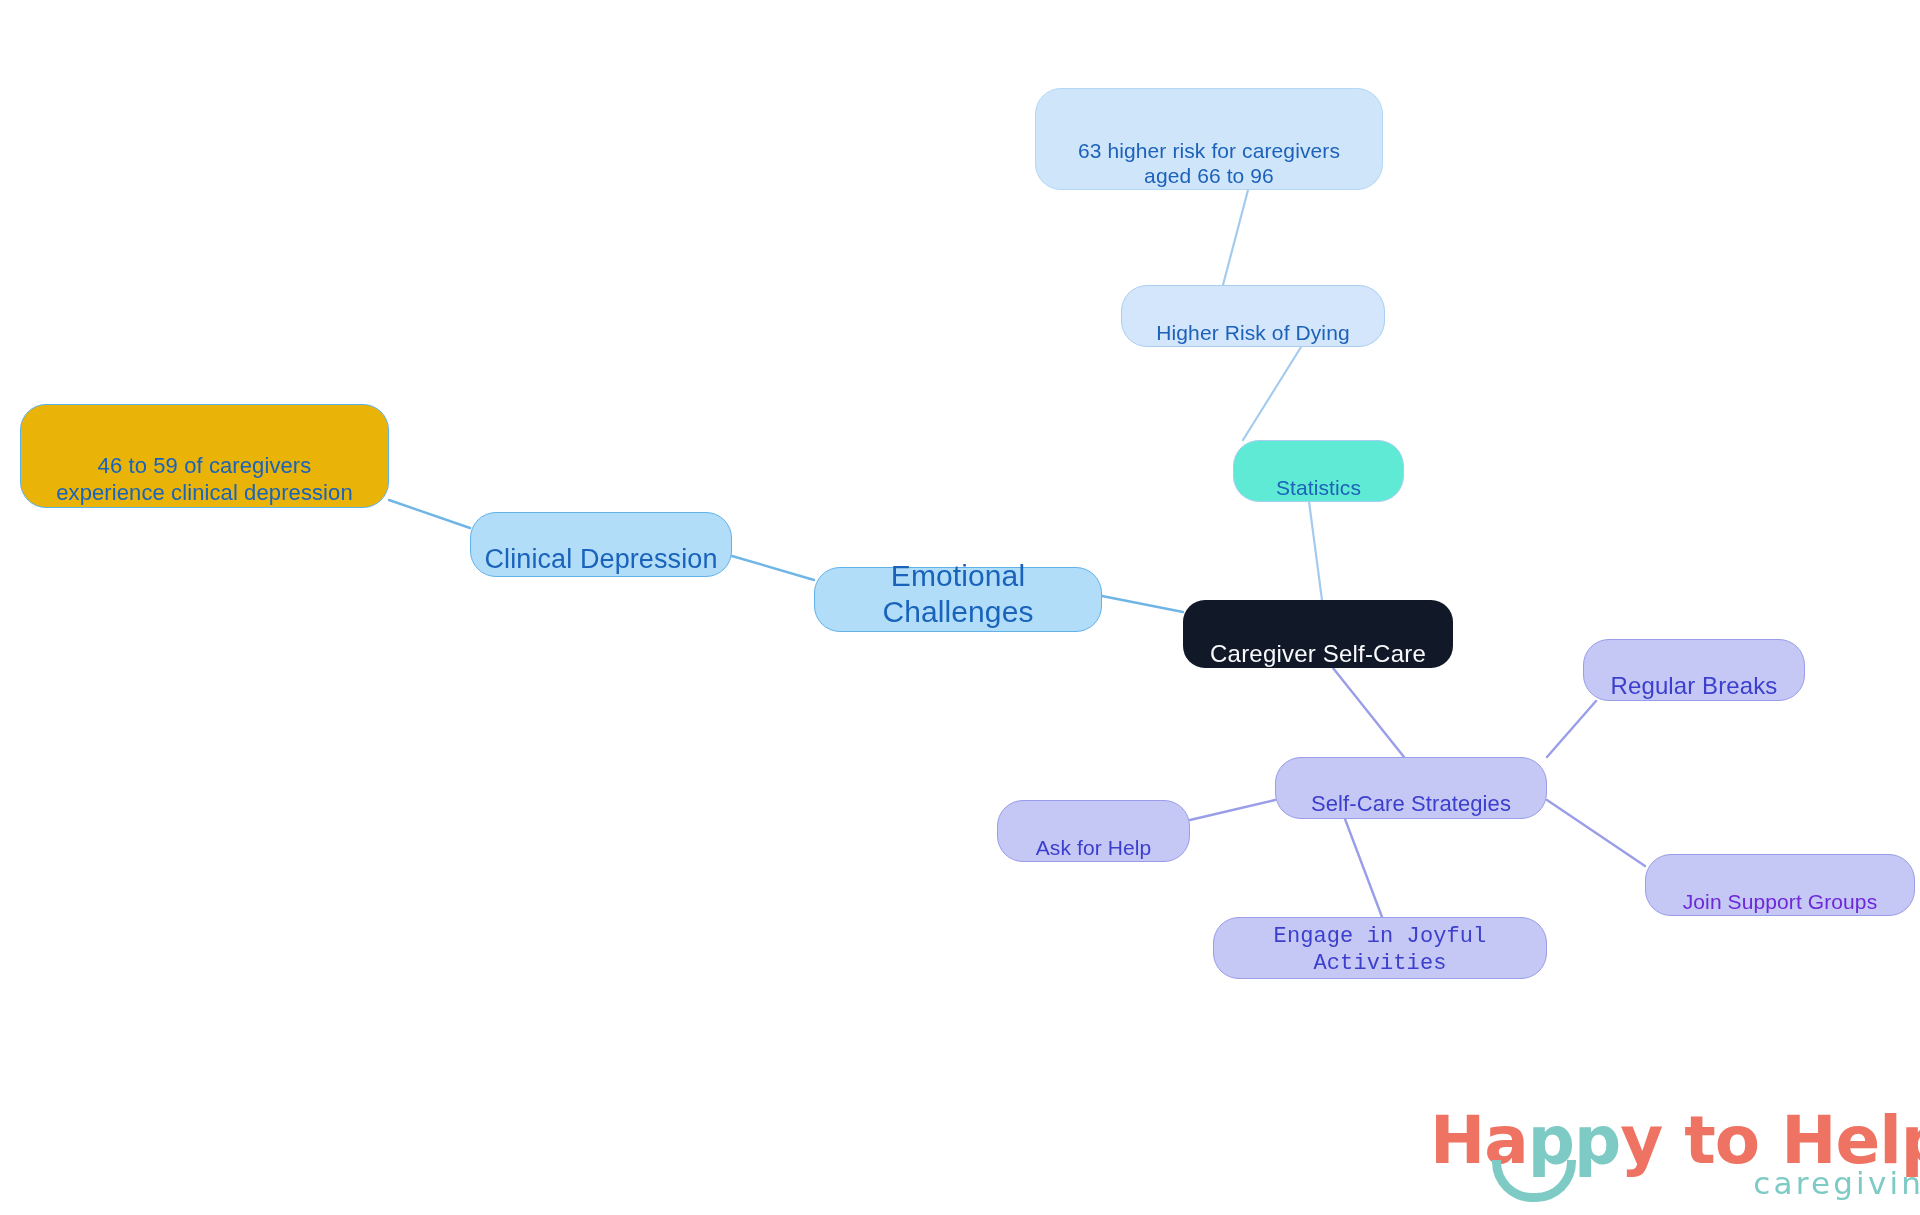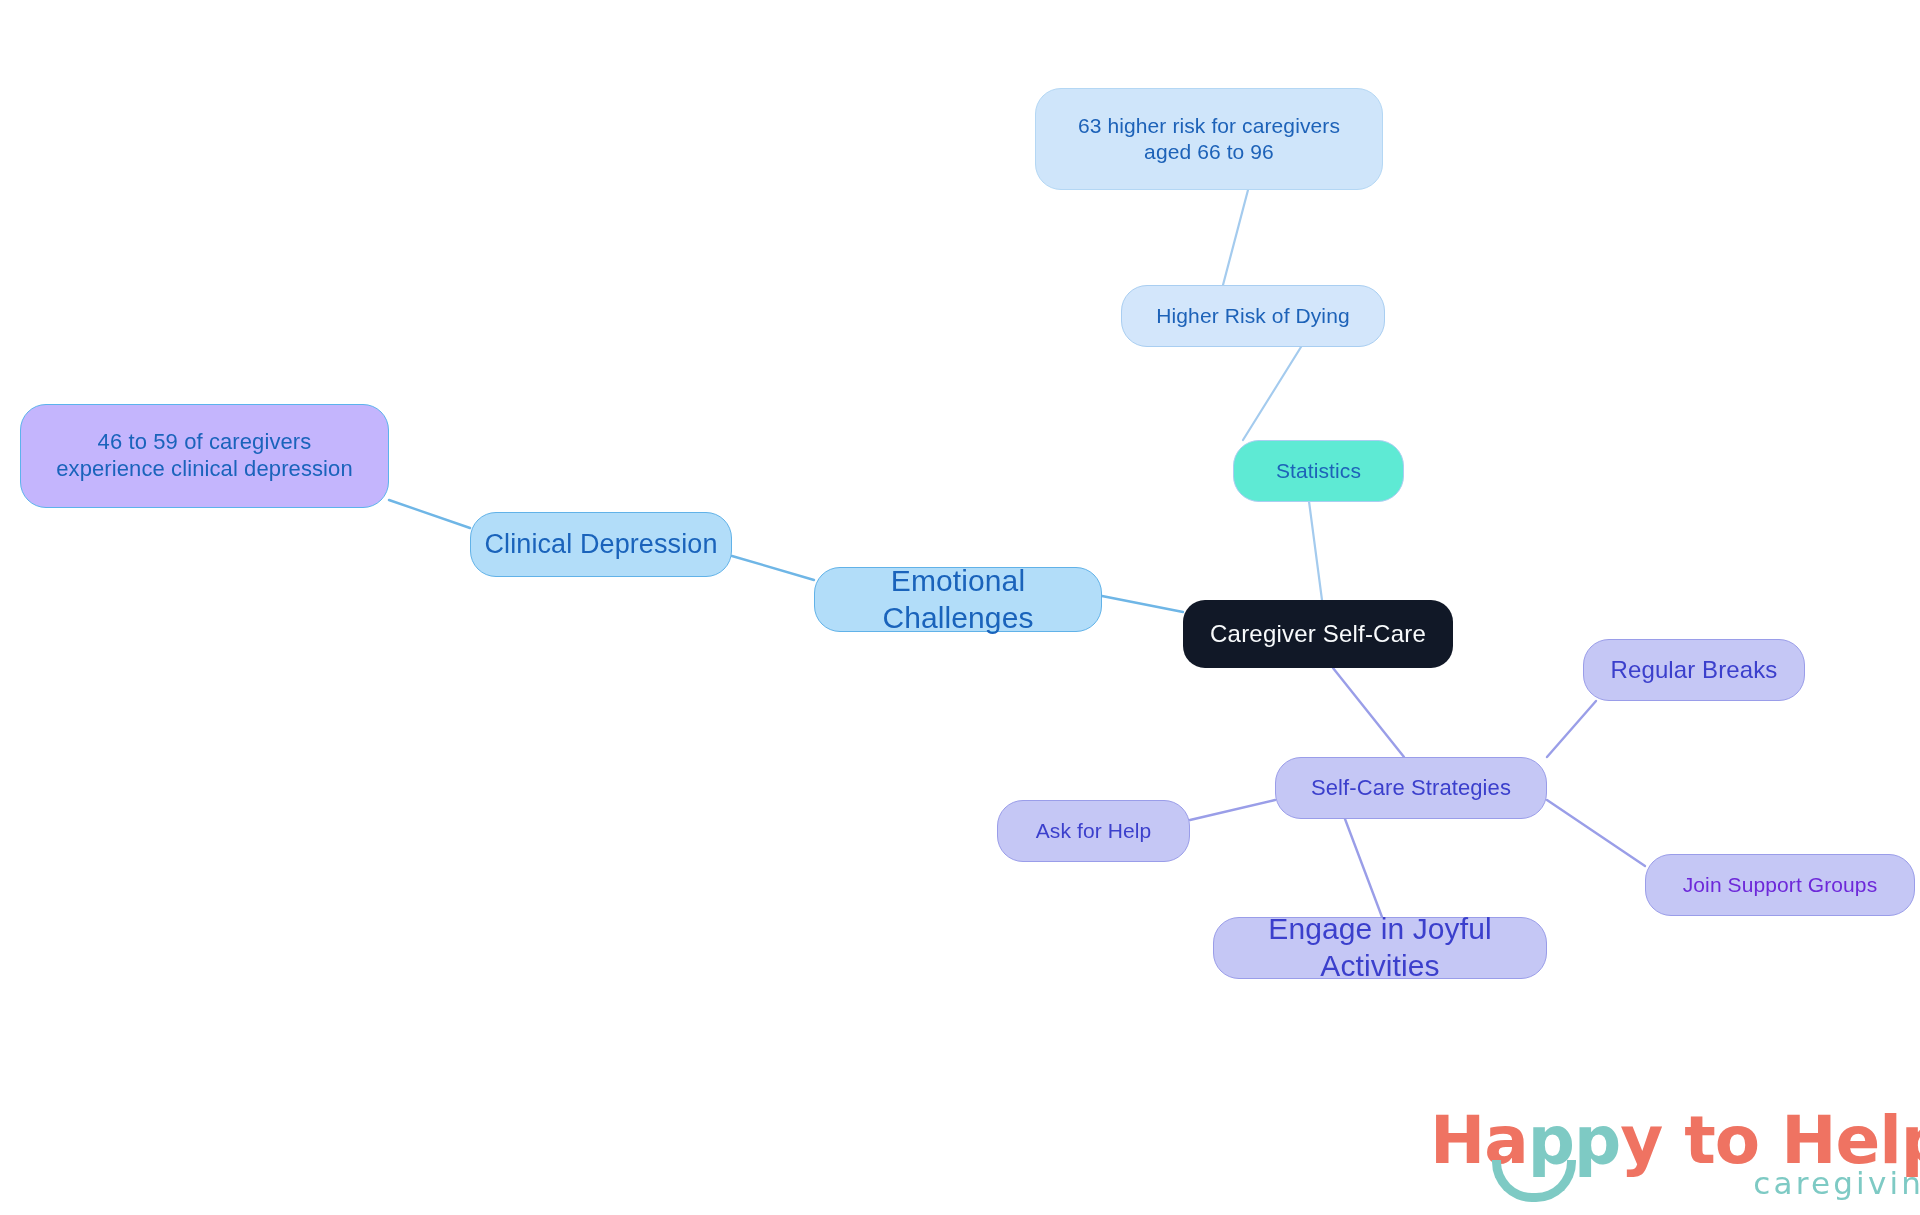--- a/index.html
+++ b/index.html
@@ -21,21 +21,21 @@
     position: absolute;
     left: 0;
     top: 0;
     width: 1920px;
     height: 1215px;
   }
   .node {
     position: absolute;
     box-sizing: border-box;
     display: flex;
-    align-items: center;
+    align-items: flex-end;
     justify-content: center;
     text-align: center;
     border-radius: 26px;
     border-style: solid;
     border-width: 1.6px;
     line-height: 1.22;
     letter-spacing: 0.1px;
     white-space: pre-line;
     z-index: 5;
   }
@@ -99,27 +99,27 @@
     </svg>
 
   <div id="nodes">
       <div class="node root" style="left: 1183px; top: 600px; width: 270px; height: 68px; background: rgb(17, 24, 39); border-color: rgb(17, 24, 39); color: rgb(248, 250, 252); font-size: 24px;"><span>Caregiver Self-Care</span></div>
       <div class="node" style="left: 1233px; top: 440px; width: 171px; height: 62px; background: #5eead4; border-color: rgb(169, 206, 241); color: rgb(29, 98, 184); font-size: 21px;"><span>Statistics</span></div>
       <div class="node" style="left: 1121px; top: 285px; width: 264px; height: 62px; background: rgb(211, 230, 251); border-color: rgb(169, 206, 241); color: rgb(29, 98, 184); font-size: 21px;"><span>Higher Risk of Dying</span></div>
       <div class="node" style="left: 1035px; top: 88px; width: 348px; height: 102px; background: rgb(207, 229, 250); border-color: rgb(180, 215, 244); color: rgb(29, 98, 184); font-size: 21px;"><span>63 higher risk for caregivers
 aged 66 to 96</span></div>
       <div class="node" style="left: 814px; top: 567px; width: 288px; height: 65px; background: rgb(178, 221, 249); border-color: rgb(97, 178, 232); color: rgb(26, 99, 187); font-size: 30px;"><span>Emotional Challenges</span></div>
       <div class="node" style="left: 470px; top: 512px; width: 262px; height: 65px; background: rgb(178, 221, 249); border-color: rgb(97, 178, 232); color: rgb(26, 99, 187); font-size: 27px;"><span>Clinical Depression</span></div>
-      <div class="node" style="left: 20px; top: 404px; width: 369px; height: 104px; background: #c4b5fd; border-color: rgb(92, 179, 236); color: rgb(26, 99, 187); font-size: 22px;"><span>46 to 59 of caregivers
+      <div class="node" style="left: 20px; top: 404px; width: 369px; height: 104px; background: #eab308; border-color: rgb(92, 179, 236); color: rgb(26, 99, 187); font-size: 22px;"><span>46 to 59 of caregivers
 experience clinical depression</span></div>
       <div class="node" style="left: 1275px; top: 757px; width: 272px; height: 62px; background: rgb(197, 199, 245); border-color: rgb(154, 157, 233); color: rgb(59, 63, 204); font-size: 22px;"><span>Self-Care Strategies</span></div>
       <div class="node" style="left: 1583px; top: 639px; width: 222px; height: 62px; background: rgb(197, 199, 245); border-color: rgb(154, 157, 233); color: rgb(59, 63, 204); font-size: 24px;"><span>Regular Breaks</span></div>
       <div class="node" style="left: 1645px; top: 854px; width: 270px; height: 62px; background: rgb(197, 199, 245); border-color: rgb(154, 157, 233); color: #6d28d9; font-size: 21px;"><span>Join Support Groups</span></div>
       <div class="node" style="left: 997px; top: 800px; width: 193px; height: 62px; background: rgb(197, 199, 245); border-color: rgb(154, 157, 233); color: rgb(59, 63, 204); font-size: 21px;"><span>Ask for Help</span></div>
-      <div class="node" style="left: 1213px; top: 917px; width: 334px; height: 62px; background: rgb(197, 199, 245); border-color: rgb(154, 157, 233); color: rgb(59, 63, 204); font-size: 30px;"><span>Engage in Joyful Activities</span></div>
+      <div class="node" style="left: 1213px; top: 917px; width: 334px; height: 62px; background: rgb(197, 199, 245); border-color: rgb(154, 157, 233); color: rgb(59, 63, 204); font-size: 22px; font-family: Liberation Mono, monospace;"><span>Engage in Joyful Activities</span></div>
     </div>
 
   <div id="logo" style="left: 1430px; top: 1108px;">
     <div class="logo-main">
       <span style="color: rgb(239, 115, 98);">Ha</span><span style="color: rgb(126, 202, 196);">pp</span><span style="color: rgb(239, 115, 98);">y</span><span style="color: rgb(239, 115, 98);"> to Help</span>
       <span class="smile" style="border-color: transparent rgb(126, 202, 196) rgb(126, 202, 196); left: 62px; top: 52px;"></span>
     </div>
     <div class="logo-sub" style="color: rgb(126, 202, 196);">caregiving</div>
   </div>
 

